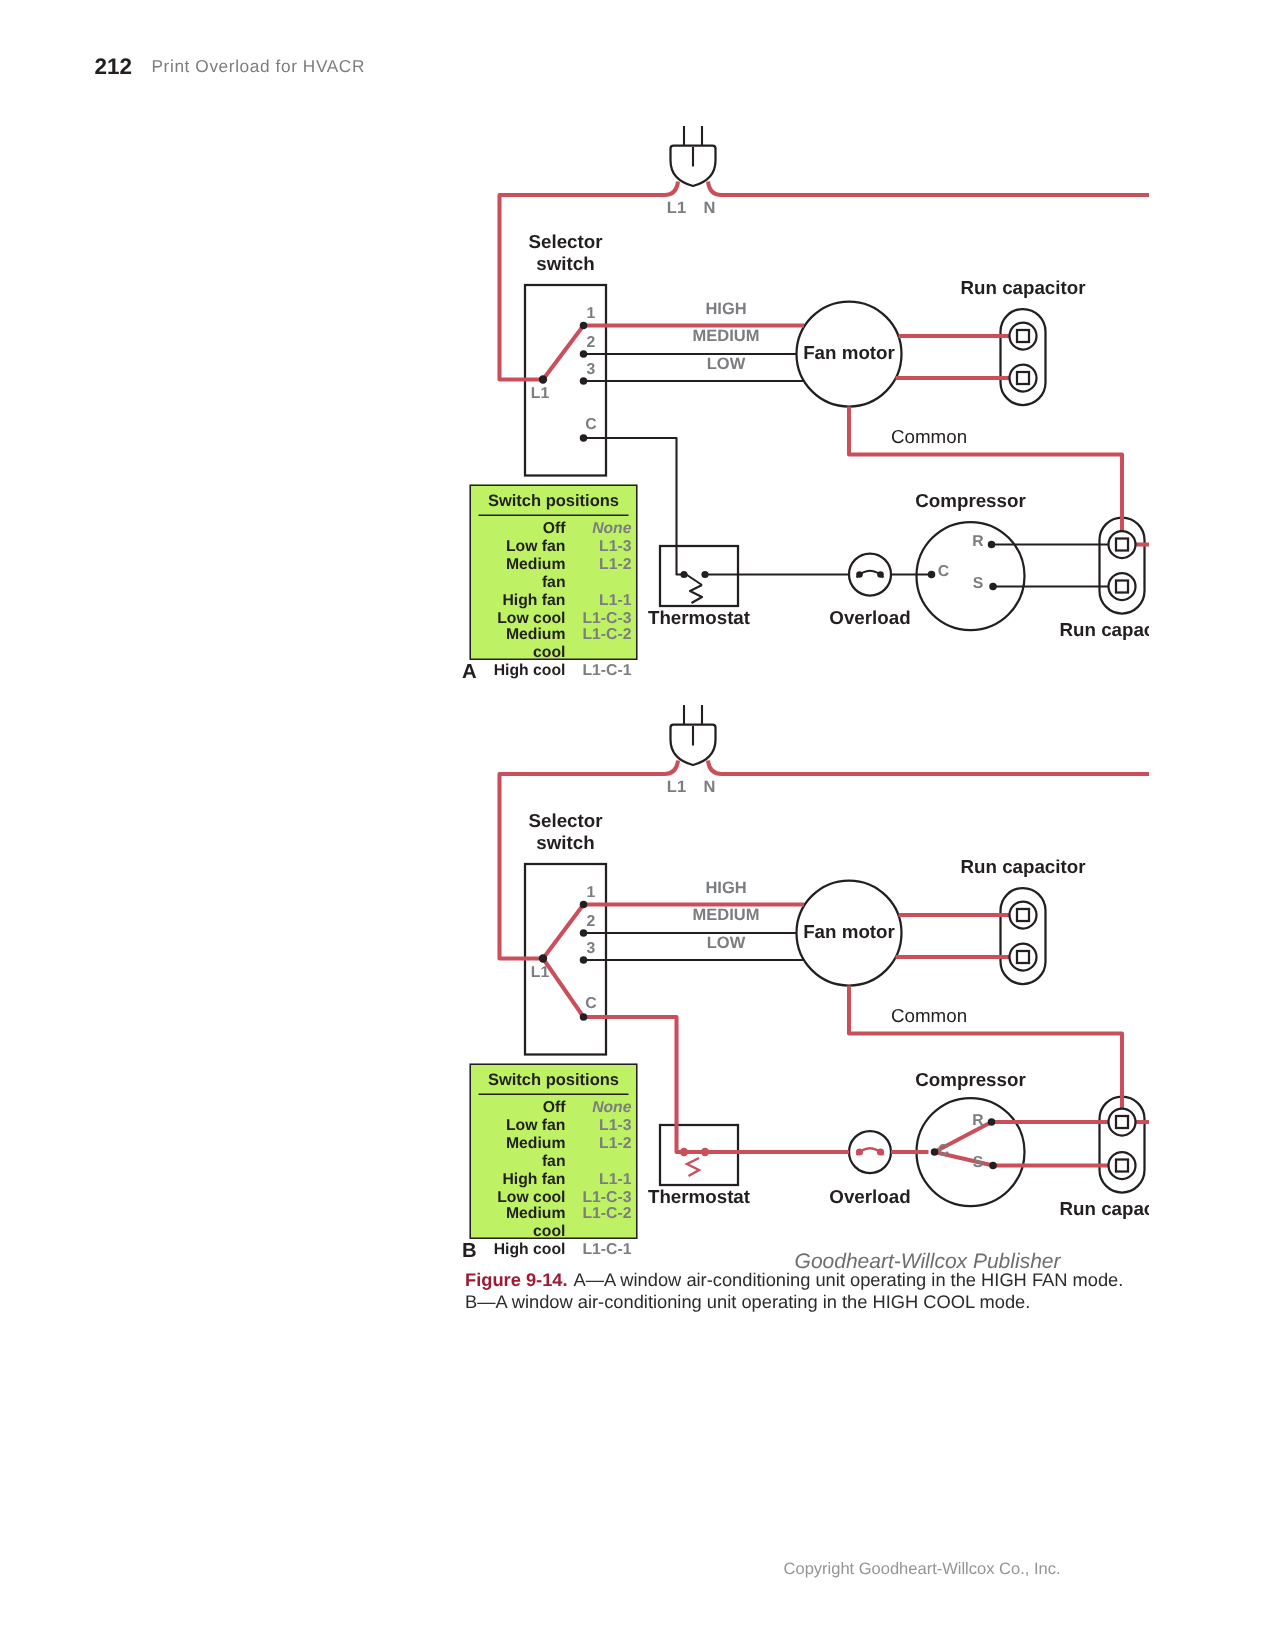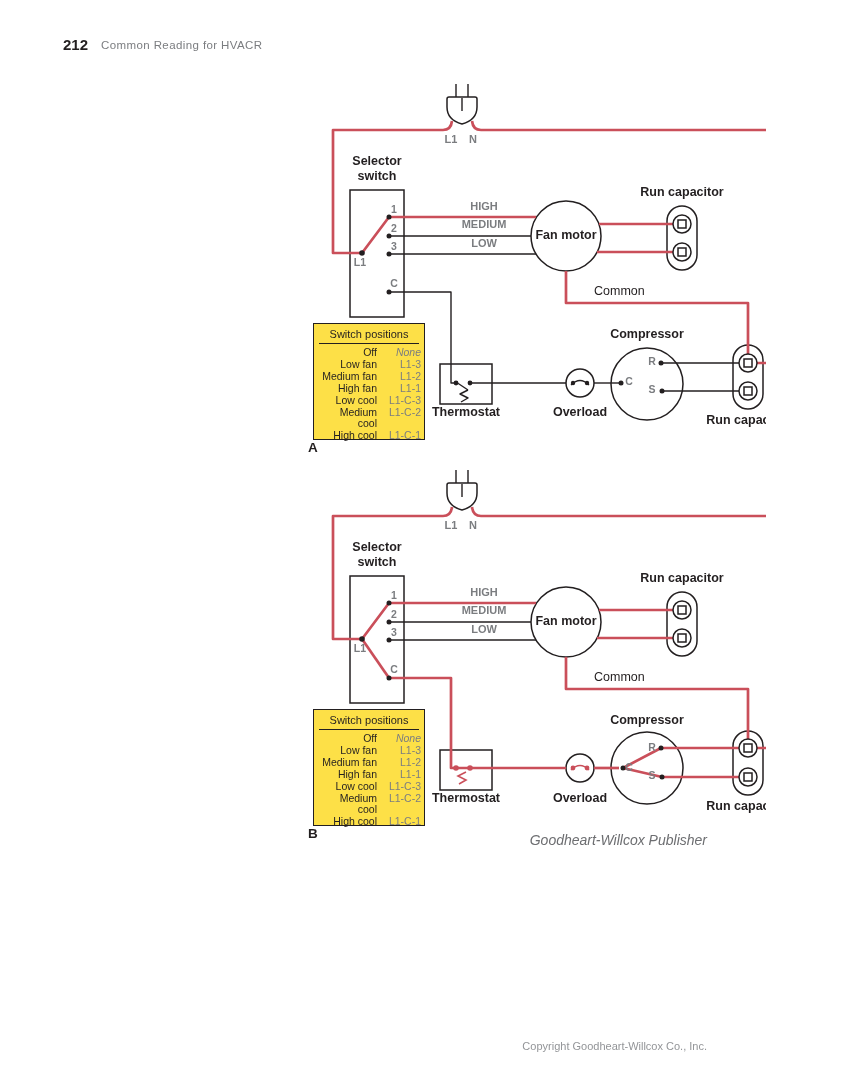--- a/index.html
+++ b/index.html
@@ -19,42 +19,42 @@
   .lbl { position:absolute; white-space:nowrap; color:var(--line); font-size:12.5px; line-height:1.1; }
   .c   { transform:translateX(-50%);font-weight:bold; }
   .g   { color:var(--gray-label); font-size:11px; }
   .t   { color:var(--gray-label); font-size:10.5px; }
   .panel { font-weight:bold; font-size:13.5px; }
 
   .hdr-num { position:absolute; left:63px; top:36px; font-size:15px; font-weight:bold; color:var(--line); }
   .hdr-title { position:absolute; left:101px; top:39px; font-size:11.5px; color:var(--gray-label); letter-spacing:.4px; }
 
   .sp { position:absolute; width:112px; height:117px; border:1.6px solid var(--line);
-        background:#fde047; box-sizing:border-box; font-size:10.5px; }
+        background:#bef264; box-sizing:border-box; font-size:10.5px;font-weight:bold; }
   .sp-title { text-align:center; padding-top:4px; font-size:11px; color:var(--line); }
   .sp-rule  { border-bottom:1.3px solid var(--line); margin:3px 5px; }
   .sp-rows  { padding:0 3px 0 5px; }
   .sp-row   { display:flex; line-height:11.9px;text-align:right; }
   .sp-mode  { color:var(--line); flex:1; }
   .sp-val   { color:var(--gray-label); width:44px; }
   .sp-row:first-child .sp-val { font-style:italic; }
 
   .credit { position:absolute; right:59px; top:832px; font-size:14px; font-style:italic; color:#6d6e71; }
   .caption { position:absolute; left:310px; top:846px; width:480px; font-size:12.2px;
              line-height:15.2px; color:#2d2a2b; }
   .figlabel { color:var(--figure-red); font-weight:bold; margin-right:4px; }
   .copyright { position:absolute; right:59px; top:1040px; font-size:11px; color:#939598; }
 </style>
 </head>
 <body>
 
 <div class="page" style="--wire-hot: #ca4f5a; --line: #231f20; --gray-label: #7b7d80; --figure-red: #9e1b32;">
 
   <div class="hdr-num">212</div>
-  <div class="hdr-title">Common Reading for HVACR</div>
+  <div class="hdr-title">Print Overload for HVACR</div>
 
   <svg class="artwork" width="849" height="1087" viewBox="0 0 849 1087">
 
     <g>
 
       <rect class="shape" x="350" y="190" width="54" height="127"></rect>
       <circle class="shape" cx="566" cy="236" r="35"></circle>
       <rect class="shape" x="667" y="206" width="30" height="64" rx="15"></rect>
       <rect class="shape" x="440" y="364" width="52" height="40"></rect>
       <circle class="shape" cx="580" cy="383" r="14"></circle>
@@ -278,15 +278,19 @@
           <span class="sp-val">L1-C-2</span>
         </div>
       <div class="sp-row">
           <span class="sp-mode">High cool</span>
           <span class="sp-val">L1-C-1</span>
         </div>
     </div>
   </div>
 
   <div class="credit">Goodheart-Willcox Publisher</div>
+  <div class="caption">
+    <div><span class="figlabel">Figure 9-14.</span><span>A—A window air-conditioning unit operating in the HIGH FAN mode.</span></div>
+    <div>B—A window air-conditioning unit operating in the HIGH COOL mode.</div>
+  </div>
 
   <div class="copyright">Copyright Goodheart-Willcox Co., Inc.</div>
 </div>
 
 </body></html>

